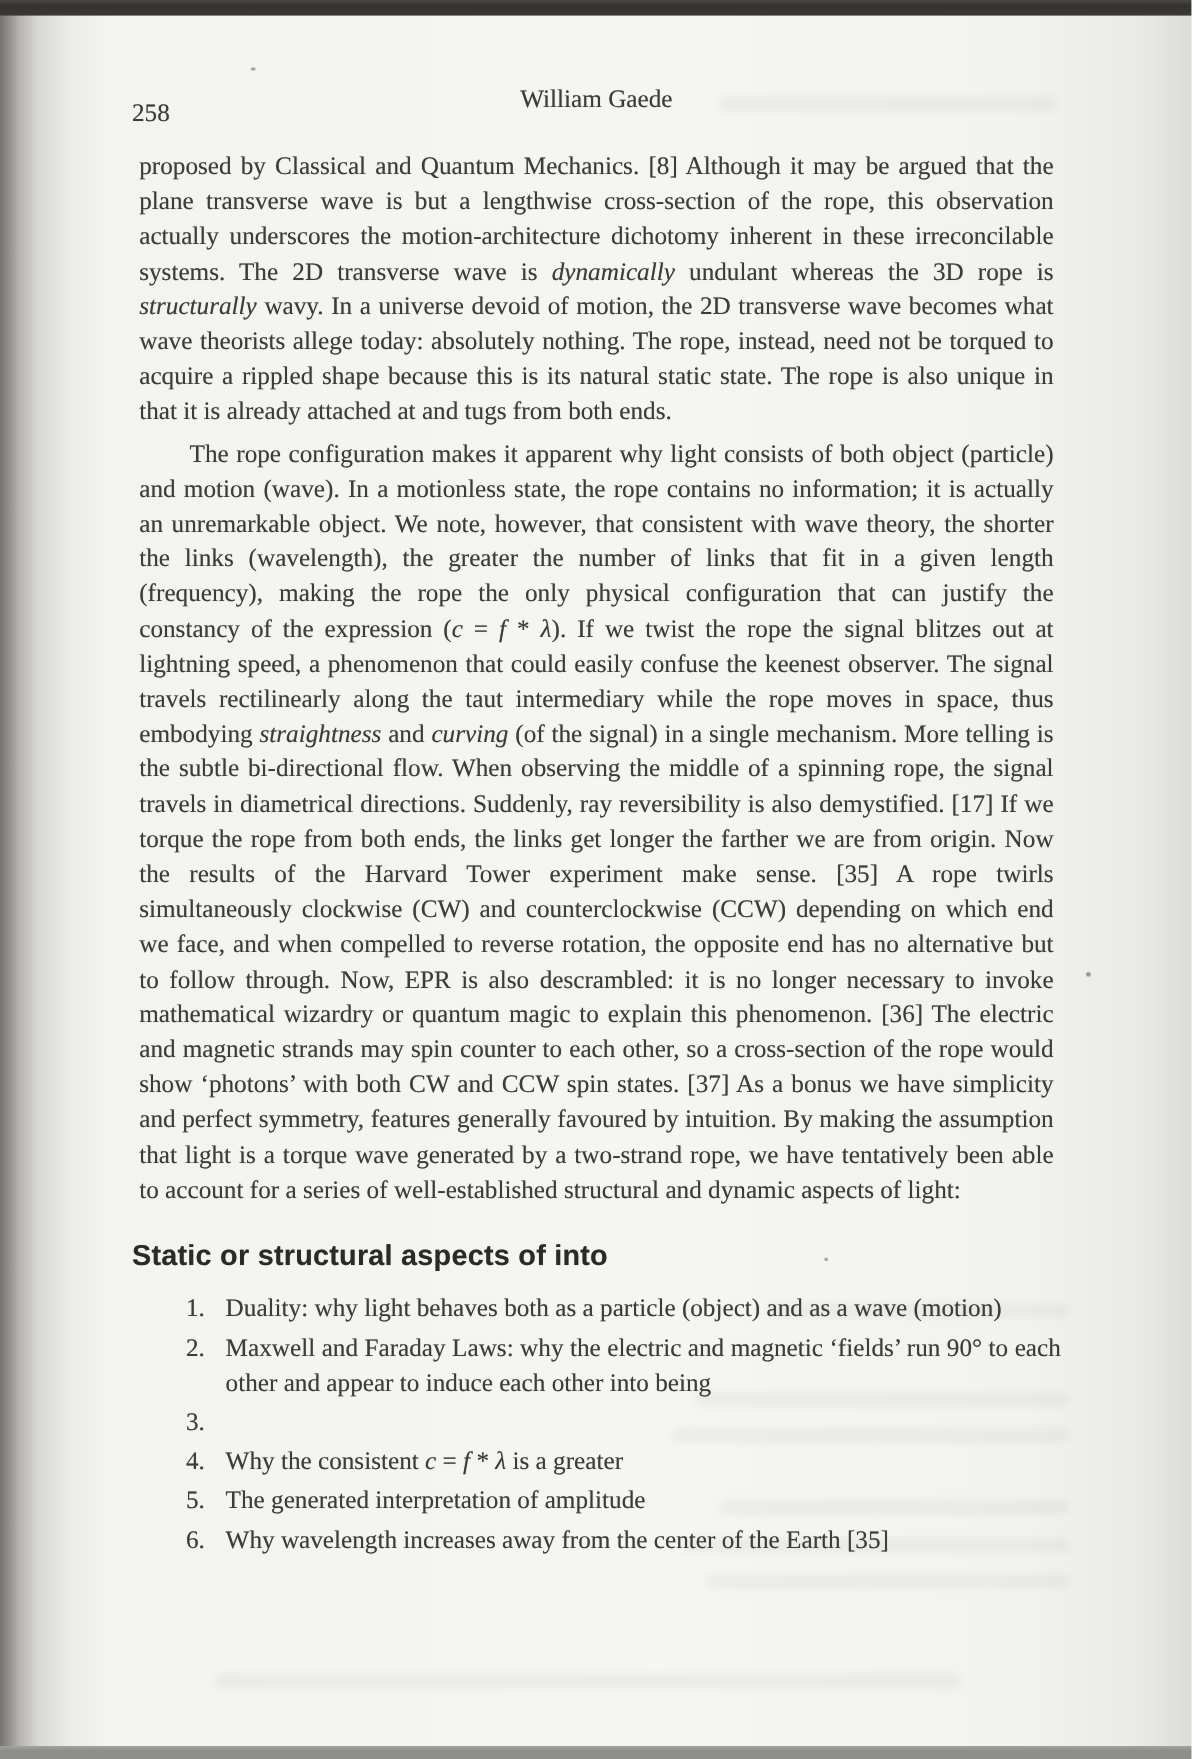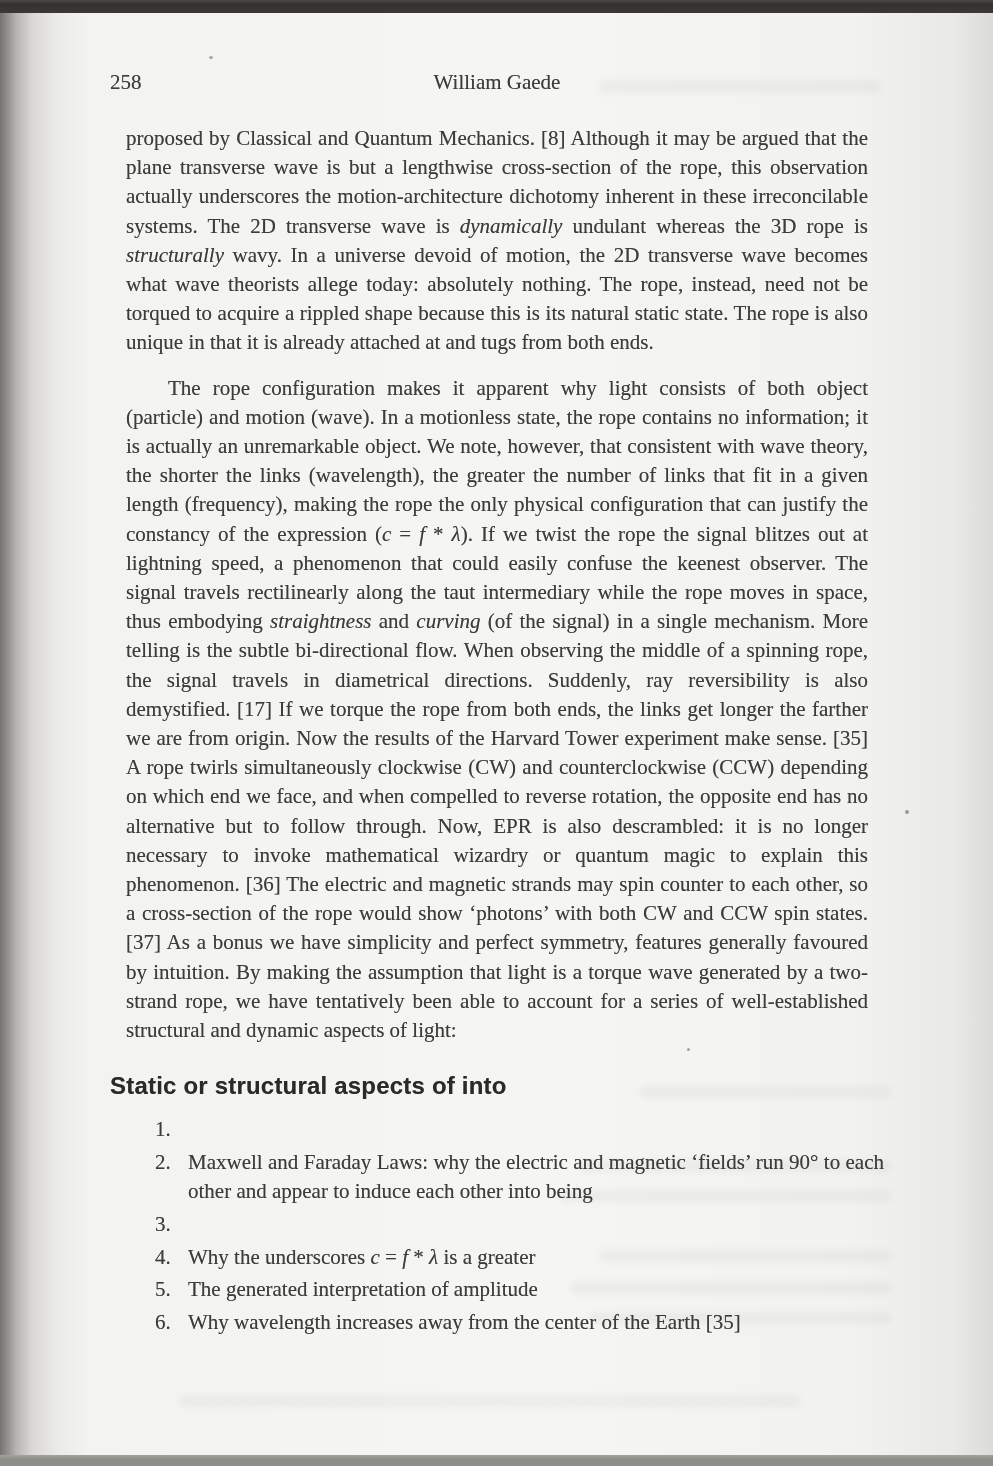--- a/index.html
+++ b/index.html
@@ -33,24 +33,24 @@
     width: 774px;
     color: #3c3c38;
     text-shadow: 0 0 0.6px rgba(70,70,64,0.55);
   }
   .header {
     position: relative;
     height: 30px;
     font-size: 21px;
     margin-bottom: 24px;
   }
-  .page-num { position: absolute; left: 0; top: 0; }
+  .page-num { position: absolute; left: 0; top: 12px; }
   .running-title { display: block; text-align: center; }
   .para {
-    margin: 16px;
+    margin: 6px;
     font-size: 21px;
     line-height: 29.2px;
     text-align: justify;
   }
   .para.indent { text-indent: 42px; }
   .it { font-style: italic; }
   .section-heading {
     font-family: "Liberation Sans", "DejaVu Sans", sans-serif;
     font-weight: bold;
     font-size: 24px;
@@ -114,31 +114,32 @@
     <div>
         <p class="para"><span>proposed by Classical and Quantum Mechanics. [8] Although it may be argued that the plane transverse wave is but a lengthwise cross-section of the rope, this observation actually underscores the motion-architecture dichotomy inherent in these irreconcilable systems. The 2D transverse wave is </span><span class="it">dynamically</span><span> undulant whereas the 3D rope is </span><span class="it">structurally</span><span> wavy. In a universe devoid of motion, the 2D transverse wave becomes what wave theorists allege today: absolutely nothing. The rope, instead, need not be torqued to acquire a rippled shape because this is its natural static state. The rope is also unique in that it is already attached at and tugs from both ends.</span></p>
         <p class="para indent"><span>The rope configuration makes it apparent why light consists of both object (particle) and motion (wave). In a motionless state, the rope contains no information; it is actually an unremarkable object. We note, however, that consistent with wave theory, the shorter the links (wavelength), the greater the number of links that fit in a given length (frequency), making the rope the only physical configuration that can justify the constancy of the expression (</span><span class="it">c</span><span> = </span><span class="it">f</span><span> * </span><span class="it">λ</span><span>). If we twist the rope the signal blitzes out at lightning speed, a phenomenon that could easily confuse the keenest observer. The signal travels rectilinearly along the taut intermediary while the rope moves in space, thus embodying </span><span class="it">straightness</span><span> and </span><span class="it">curving</span><span> (of the signal) in a single mechanism. More telling is the subtle bi-directional flow. When observing the middle of a spinning rope, the signal travels in diametrical directions. Suddenly, ray reversibility is also demystified. [17] If we torque the rope from both ends, the links get longer the farther we are from origin. Now the results of the Harvard Tower experiment make sense. [35] A rope twirls simultaneously clockwise (CW) and counterclockwise (CCW) depending on which end we face, and when compelled to reverse rotation, the opposite end has no alternative but to follow through. Now, EPR is also descrambled: it is no longer necessary to invoke mathematical wizardry or quantum magic to explain this phenomenon. [36] The electric and magnetic strands may spin counter to each other, so a cross-section of the rope would show ‘photons’ with both CW and CCW spin states. [37] As a bonus we have simplicity and perfect symmetry, features generally favoured by intuition. By making the assumption that light is a torque wave generated by a two-strand rope, we have tentatively been able to account for a series of well-established structural and dynamic aspects of light:</span></p>
       </div>
 
     <h2 class="section-heading">Static or structural aspects of into</h2>
 
     <div class="aspect-list">
         <div class="li-row">
           <span class="li-num">1.</span>
+          <span class="li-text"><span>Duality: why light behaves both as a particle (object) and as a wave (motion)</span></span>
         </div>
         <div class="li-row">
           <span class="li-num">2.</span>
           <span class="li-text"><span>Maxwell and Faraday Laws: why the electric and magnetic ‘fields’ run 90° to each other and appear to induce each other into being</span></span>
         </div>
         <div class="li-row">
           <span class="li-num">3.</span>
         </div>
         <div class="li-row">
           <span class="li-num">4.</span>
-          <span class="li-text"><span>Why the underscores </span><span class="it">c</span><span> = </span><span class="it">f</span><span> * </span><span class="it">λ</span><span> is a greater</span></span>
+          <span class="li-text"><span>Why the consistent </span><span class="it">c</span><span> = </span><span class="it">f</span><span> * </span><span class="it">λ</span><span> is a greater</span></span>
         </div>
         <div class="li-row">
           <span class="li-num">5.</span>
           <span class="li-text"><span>The generated interpretation of amplitude</span></span>
         </div>
         <div class="li-row">
           <span class="li-num">6.</span>
           <span class="li-text"><span>Why wavelength increases away from the center of the Earth [35]</span></span>
         </div>
       </div>

